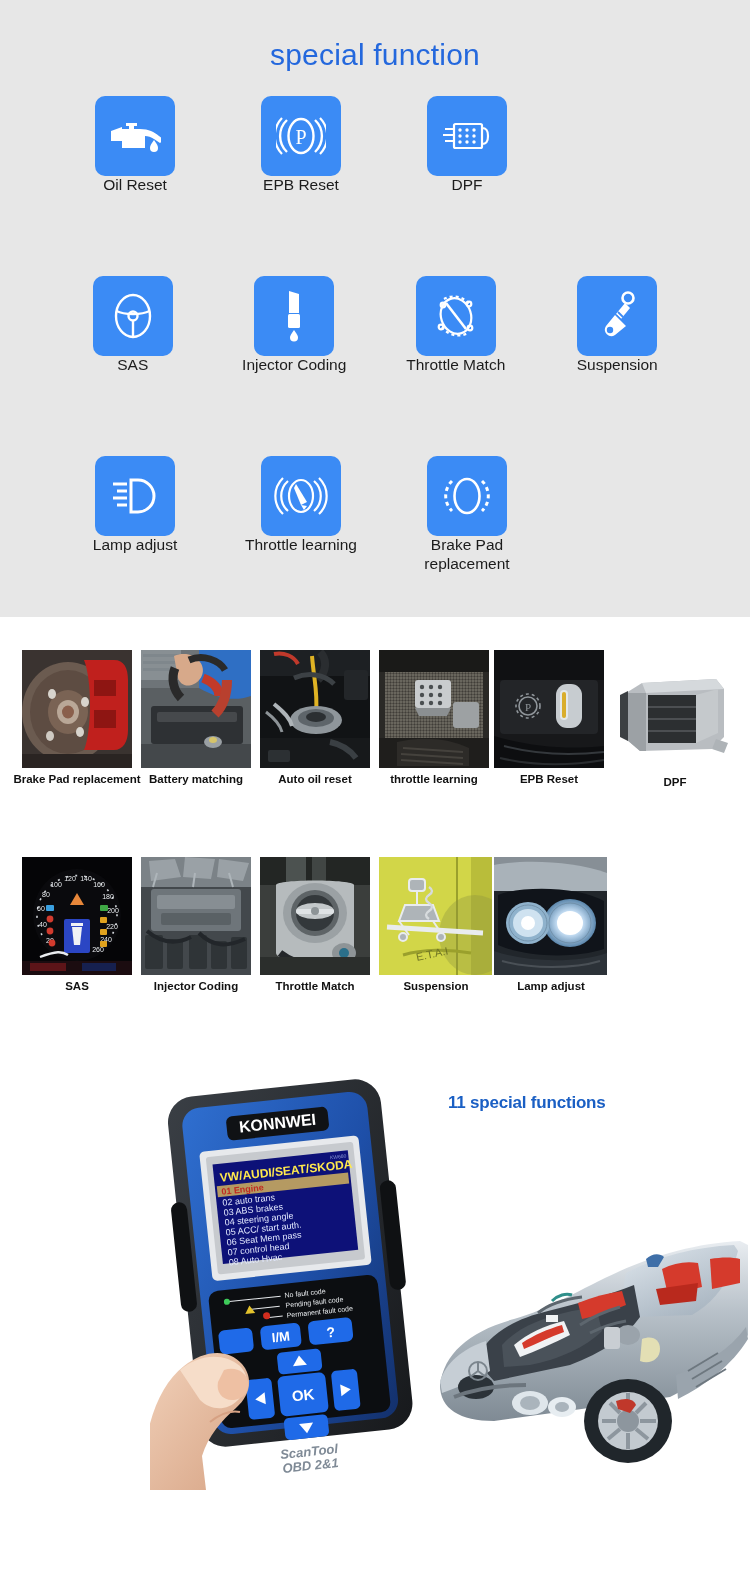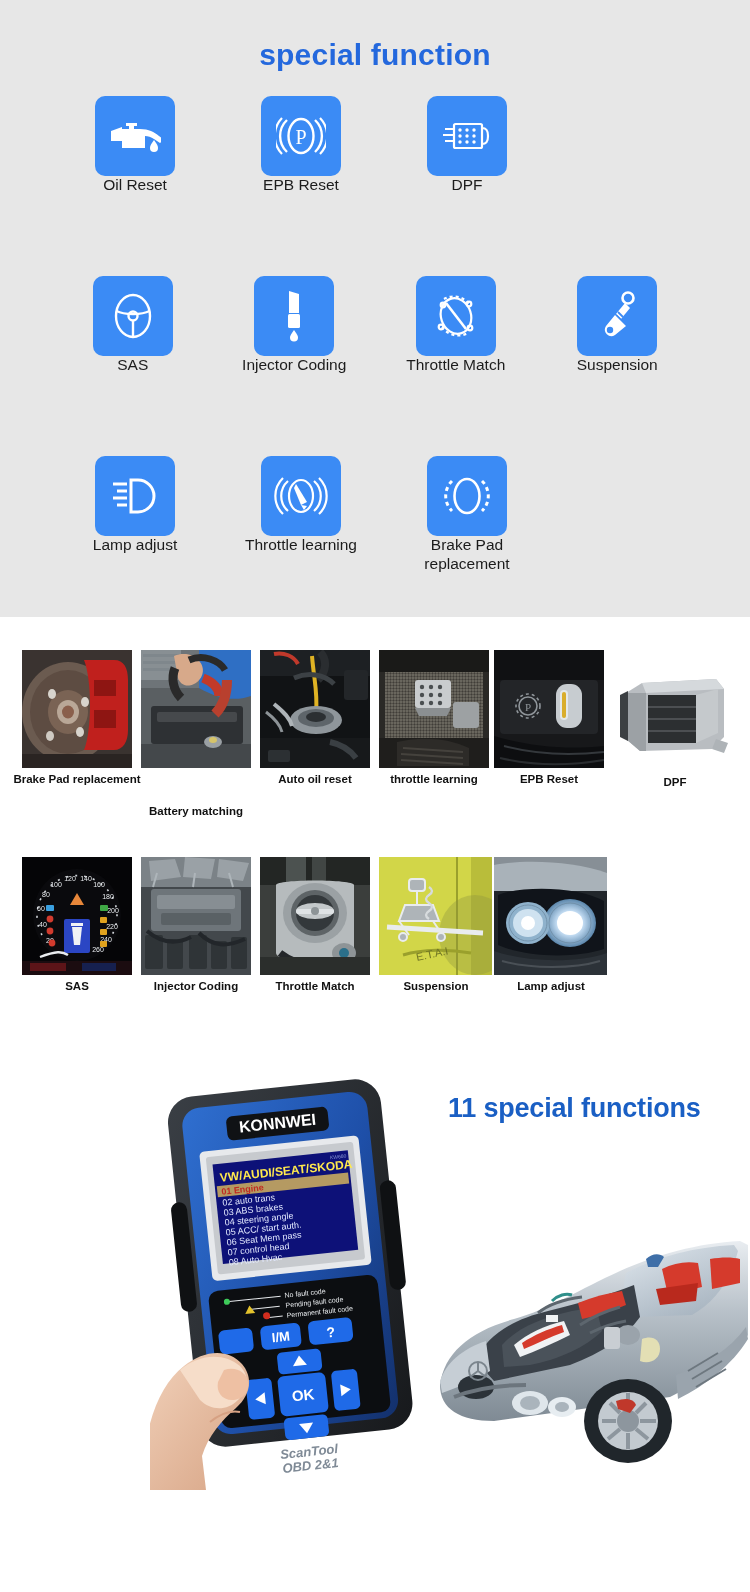--- a/index.html
+++ b/index.html
@@ -13,21 +13,21 @@
   .page { position: relative; width: 750px; height: 1592px; background: #fff; }
 
   
   .panel {
     position: absolute; left: 0; top: 0; width: 750px; height: 617px;
     background: #e7e7e7;
   }
   .panel-title {
     position: absolute; top: 38px; left: 0; width: 750px;
     text-align: center;
-    font-size: 30px; font-weight: bold; letter-spacing: .2px;
+    font-size: 30px; font-weight: normal; letter-spacing: .2px;
     color: #2468dd;
     font-family: "Liberation Sans", sans-serif;
   }
   .icon-grid { position: absolute; top: 96px; left: 0; width: 750px; }
   .icon-row { display: flex; width: 750px; padding: 0 52px; }
   .icon-row.r1 { justify-content: flex-start; }
   .icon-cell {
     width: 166px; display: flex; flex-direction: column; align-items: center;
   }
   .tile {
@@ -57,21 +57,21 @@
   .thumb.plain { background: #ffffff; }
   .pcap {
     position: absolute; text-align: center; font-size: 11.5px;
     font-weight: bold; color: #111; line-height: 1.25; width: 130px;
     font-family: "Liberation Sans", sans-serif;
   }
 
   
   .headline {
     position: absolute; left: 448px; top: 1093px;
-    font-size: 27px; font-weight: bold; color: #1a5fc4;
+    font-size: 17px; font-weight: bold; color: #1a5fc4;
     letter-spacing: -.2px;
     font-family: "Liberation Sans", sans-serif;
   }
   .device-wrap { position: absolute; left: 150px; top: 1070px; width: 300px; height: 420px; }
   .car-wrap { position: absolute; left: 430px; top: 1185px; width: 320px; height: 300px; }
 </style>
 </head>
 <body>
 
 <div class="page">
@@ -288,21 +288,21 @@
             <path d="M34 18 c-4 10 -2 22 6 30" stroke="#2a2a2a" stroke-width="9" fill="none"></path>
             <path d="M62 28 c10 4 16 10 16 18" stroke="#c23a2a" stroke-width="9" fill="none"></path>
             <rect x="10" y="56" width="92" height="38" rx="3" fill="#2e3134"></rect>
             <rect x="16" y="62" width="80" height="10" rx="2" fill="#46494c"></rect>
             <rect x="0" y="94" width="110" height="24" fill="#44484b"></rect>
             <ellipse cx="72" cy="92" rx="9" ry="6" fill="#9aa0a4"></ellipse>
             <ellipse cx="72" cy="90" rx="4" ry="3" fill="#d6c46a"></ellipse>
             <path d="M86 30 c0 16 -4 26 -12 34" stroke="#b8402e" stroke-width="10" fill="none"></path>
           </svg>
         </div>
-        <div class="pcap" style="left:-10px; top:122px;margin-top:32px;"><span>Battery matching</span></div>
+        <div class="pcap" style="left:-10px; top:122px;"><span>Battery matching</span></div>
       </div>
 
       <div class="photo-cell" style="left:260px; top:33px;">
         <div class="thumb">
           <svg width="110" height="118" viewBox="0 0 110 118">
             <rect width="110" height="118" fill="#111315"></rect>
             <rect x="0" y="0" width="110" height="26" fill="#1d2023"></rect>
             <path d="M14 4 c10 -2 20 2 24 10" stroke="#c0392b" stroke-width="4" fill="none"></path>
             <path d="M60 2 c8 8 6 20 -2 28" stroke="#2a2d30" stroke-width="8" fill="none"></path>
             <path d="M52 6 C54 30 58 44 56 62" stroke="#e0b324" stroke-width="4" fill="none"></path>

